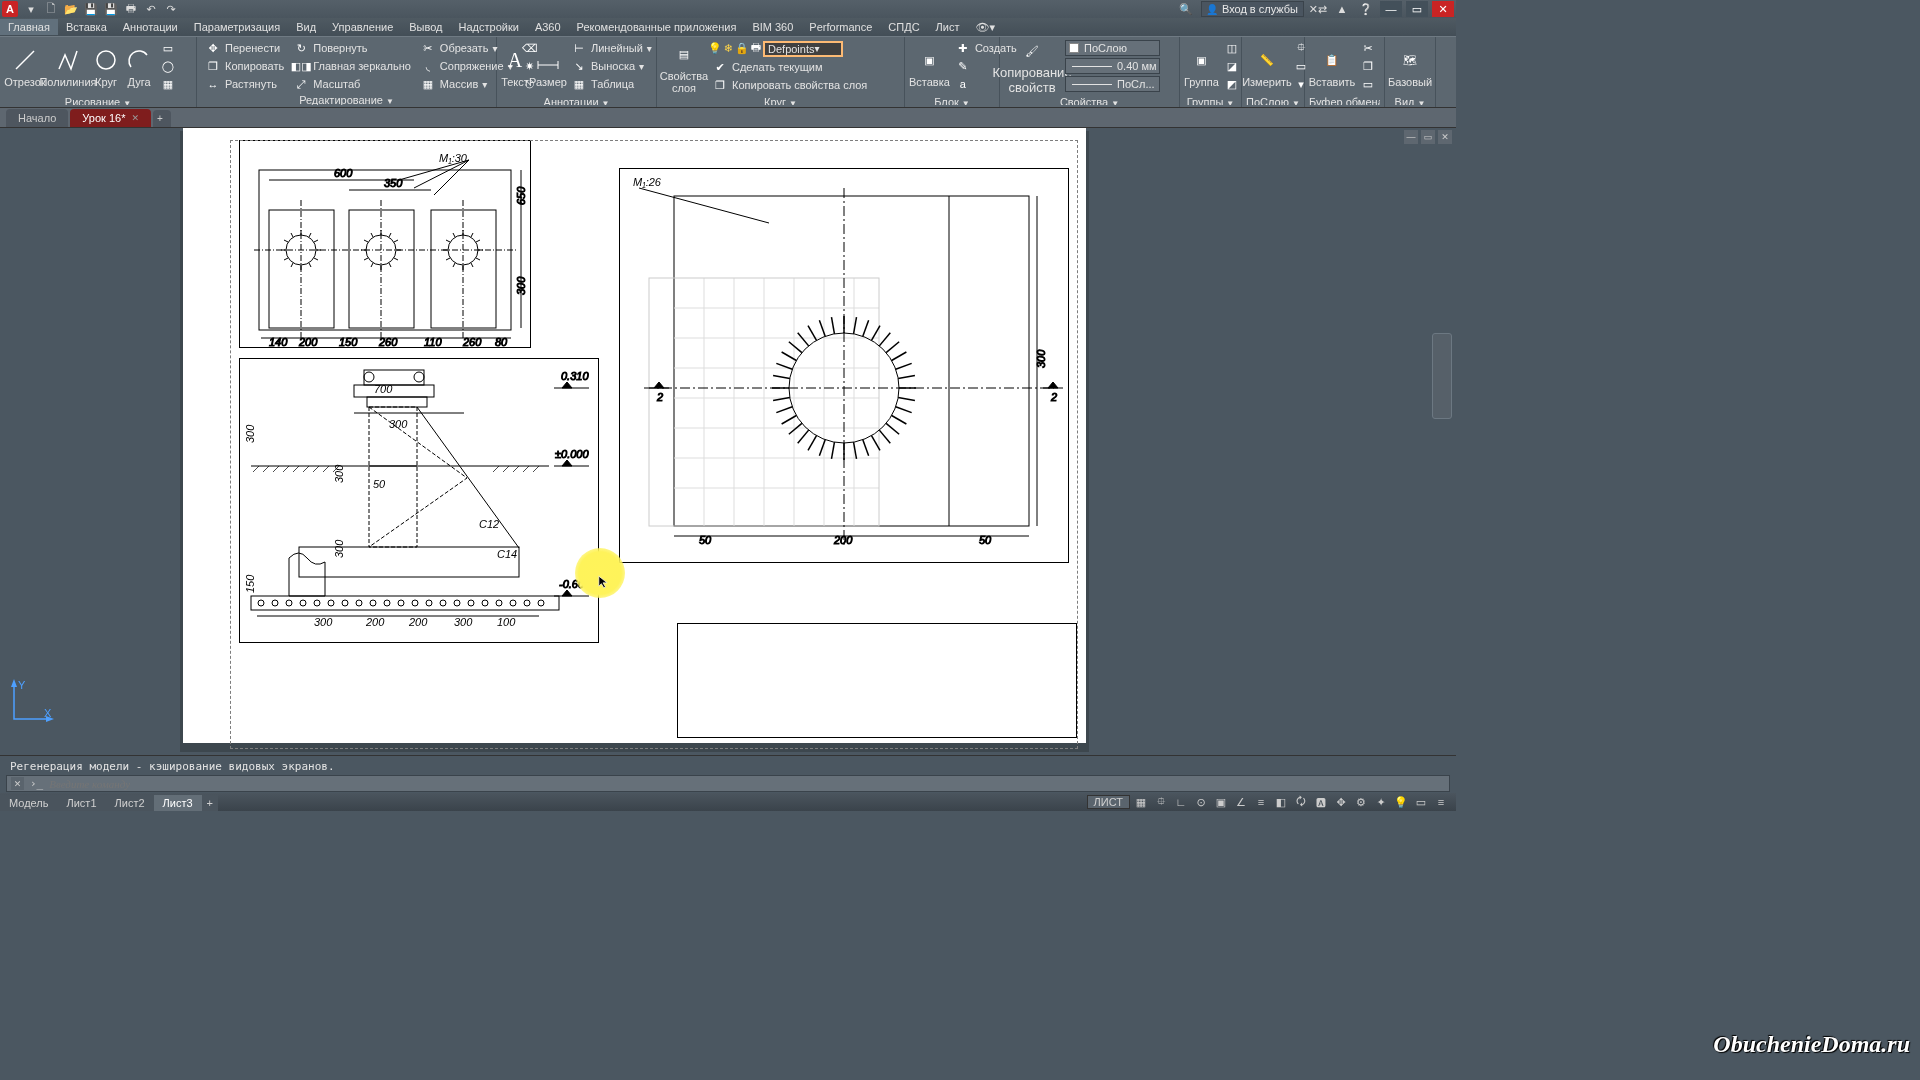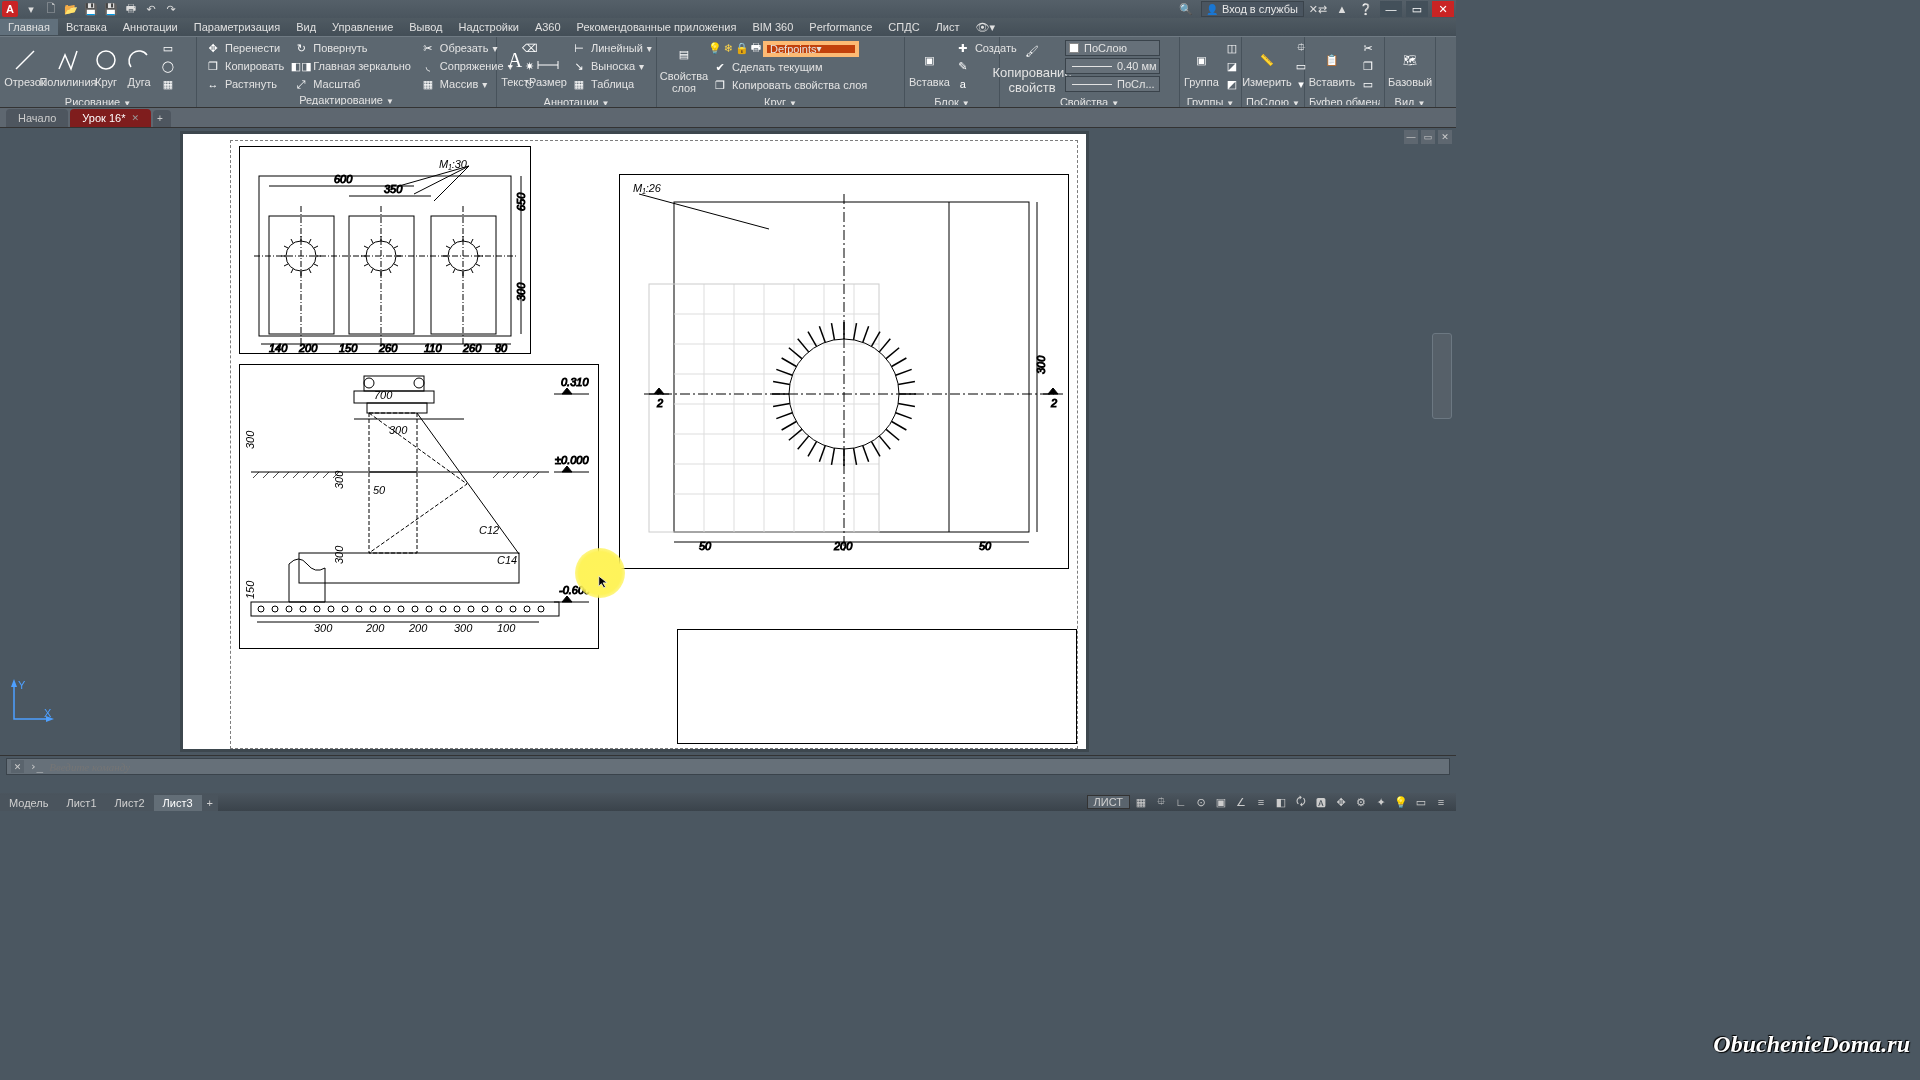--- a/index.html
+++ b/index.html
@@ -27,42 +27,42 @@
 .mini-btn .ic{width:16px;height:16px;display:flex;align-items:center;justify-content:center;font-size:11px;color:#fff}
 .tabs{height:20px;background:#5e6770;display:flex;align-items:flex-end;padding-left:6px;border-bottom:1px solid #333}
 .tab{padding:3px 12px;color:#ccc;background:#4e565f;margin-right:2px;border-radius:4px 4px 0 0;font-size:10px;cursor:pointer;display:flex;align-items:center;gap:6px}
 .tab.active{background:#7f1d1d;color:#fff}
 .tab .x{font-size:9px;color:#999}
 .tab.plus{width:18px;padding:3px 4px;text-align:center}
 .canvas-area{position:relative;height:627px;background:#4b5761}
 .inner-head{position:absolute;right:4px;top:2px;display:flex;gap:3px}
 .inner-head div{width:14px;height:14px;background:#5e6770;color:#ccc;display:flex;align-items:center;justify-content:center;font-size:9px;cursor:pointer}
 .shadow{position:absolute;left:180px;top:3px;width:909px;height:621px;background:#3d474e}
-.paper{position:absolute;left:183px;top:6px;width:903px;height:615px;background:#fff}
+.paper{position:absolute;left:183px;top:0;width:903px;height:615px;background:#fff}
 .dashed{position:absolute;left:230px;top:12px;width:848px;height:609px;border:1px dashed #7d7d7d;background:transparent}
 .ucs{position:absolute;left:8px;bottom:30px}
 .navcube{position:absolute;right:4px;top:205px;width:20px;height:86px;background:#566069;border:1px solid #6c7882;border-radius:3px}
 .highlight{position:absolute;left:575px;top:420px;width:50px;height:50px;background:radial-gradient(circle,#fff35a 0%,#fef35a 60%,rgba(254,243,90,0) 100%);border-radius:50%}
 .cursor-arrow{position:absolute;left:598px;top:447px;width:10px;height:14px;pointer-events:none}
 .cmdline{height:38px;background:#4b5761;border-top:1px solid #333;padding:2px 6px;position:relative}
 .cmd-hist{color:#e3e3e3;font:11px Consolas,monospace;padding:2px 4px}
 .cmd-input{height:17px;background:#667079;border:1px solid #3a434b;display:flex;align-items:center;padding:0 4px;gap:6px}
 .cmd-input .x{width:13px;height:13px;background:#5a646d;color:#ccc;display:flex;align-items:center;justify-content:center;font-size:9px}
 .cmd-input .prompt{color:#d0d0d0;font:11px Consolas,monospace}
 .cmd-input input{background:transparent;border:none;color:#c0c0c0;font:italic 11px Consolas;flex:1;outline:none}
 .statusbar{height:18px;background:linear-gradient(#4b555e,#3a434b);display:flex;align-items:center;color:#d0d0d0;font-size:10px}
 .btabs{display:flex;align-items:flex-end;height:18px}
 .btab{padding:2px 9px;background:#4a545d;cursor:pointer}
 .btab.active{background:#636e77;color:#fff}
 .btab.plus{padding:2px 5px}
 .watermark{position:absolute;right:10px;bottom:22px;font:italic bold 24px Georgia,serif;color:#fff;text-shadow:1px 1px 1px #000,-1px -1px 1px #000;pointer-events:none}
 .statusbar .r{margin-left:auto;display:flex;align-items:center;gap:2px;padding-right:6px}
 .statusbar .sicon{width:18px;height:15px;display:flex;align-items:center;justify-content:center;color:#ccc;cursor:pointer;font-size:11px}
 .statusbar .pill{background:#5a646d;border:1px solid #333;padding:0 6px;height:14px;display:flex;align-items:center}
-.layer-sel{width:96px;height:16px;background:#c2410c;border:4px solid #fdba74;color:#e3e3e3;font-size:10px;padding:0 3px;display:flex;align-items:center}
+.layer-sel{width:80px;height:16px;background:#404040;border:2px solid #fdba74;color:#e3e3e3;font-size:10px;padding:0 3px;display:flex;align-items:center}
 .prop-sel{width:95px;height:16px;background:#667079;border:1px solid #3a434b;color:#e3e3e3;font-size:9px;padding:0 3px;display:flex;align-items:center;gap:2px;white-space:nowrap;overflow:hidden}
 .colbox{width:10px;height:10px;background:#fff;border:1px solid #888;margin-right:3px;flex-shrink:0}
 .lineprev{width:40px;height:0;border-top:1.5px solid #e3e3e3;margin:0 3px;flex-shrink:0}
 svg{display:block}
 </style>
 </head>
 <body>
 
 <div class="qat">
   <div class="logo">A</div>
@@ -703,20 +703,21 @@
     <polygon points="6,2 3,10 9,10" fill="#4ea0ff"></polygon>
     <polygon points="46,42 38,39 38,45" fill="#4ea0ff"></polygon>
     <text x="10" y="12" fill="#4ea0ff" font-size="9">Y</text>
     <text x="36" y="40" fill="#4ea0ff" font-size="9">X</text>
   </svg>
 
   <div class="navcube"></div>
 </div>
 
 <div class="cmdline">
+  <div class="cmd-hist">Регенерация модели - кэширование видовых экранов.</div>
   <div class="cmd-input">
     <div class="x">✕</div>
     <span class="prompt">›_</span>
     <input placeholder="Введите команду" style="">
   </div>
 </div>
 
 <div class="statusbar">
   <div class="btabs">
     <div class="btab">Модель</div>

